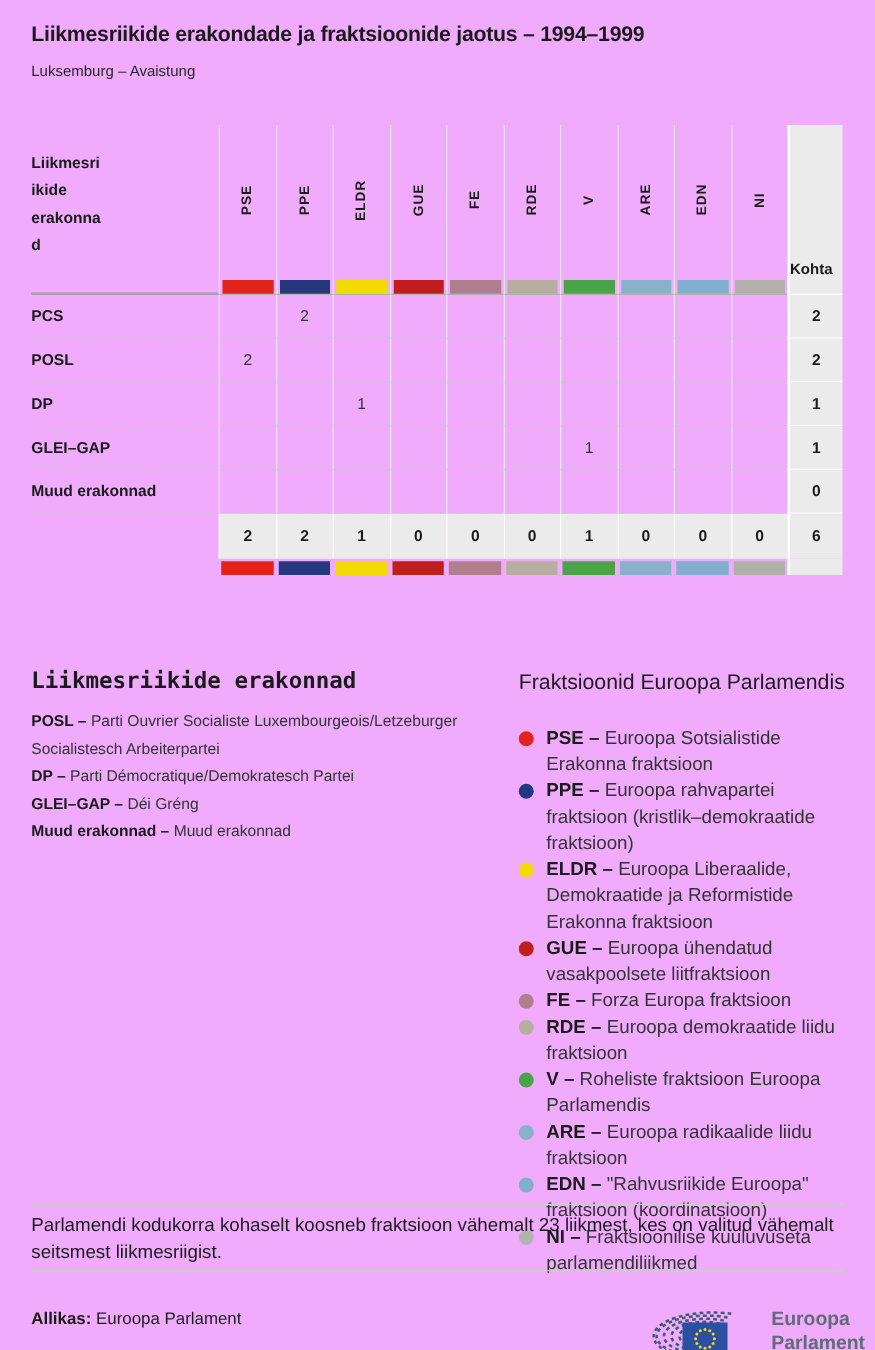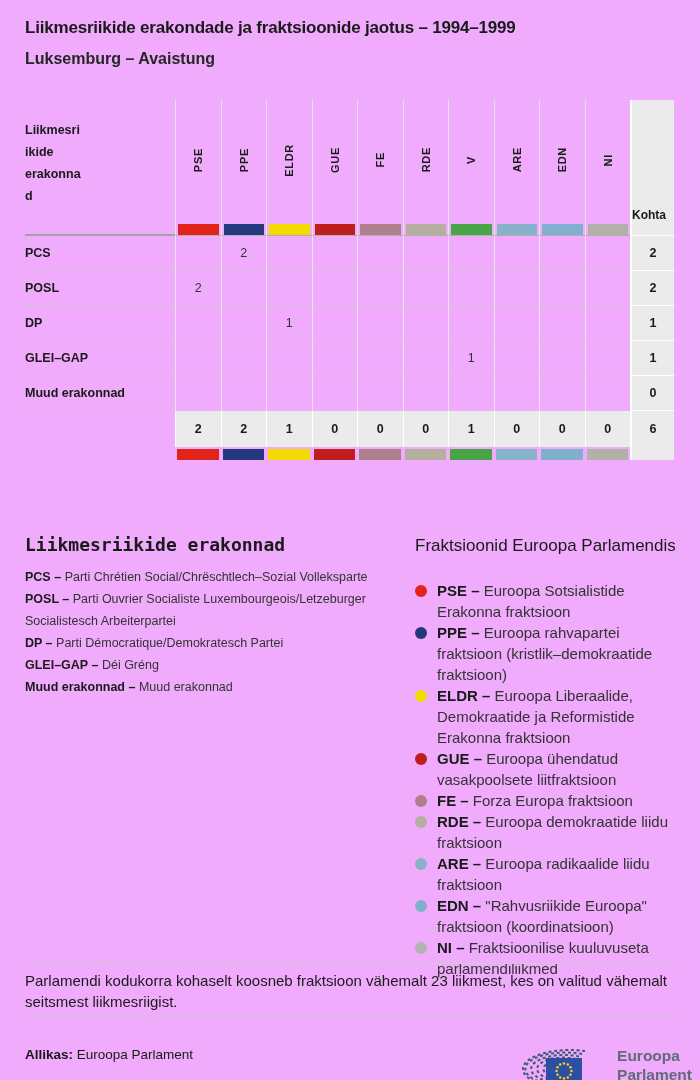--- a/index.html
+++ b/index.html
@@ -2,21 +2,21 @@
 <html><head>
 <meta charset="utf-8">
 <style>
   * { margin:0; padding:0; box-sizing:border-box; }
   html,body { background:#fff; }
   .page {
     position:relative; width:700px; height:1080px; background:#f0abfc;
     font-family:"Liberation Sans", sans-serif; color:#1a1a1a; overflow:hidden;
   }
   .title { position:absolute; left:25px; top:18px; font-size:17px; font-weight:700; letter-spacing:-0.2px; }
-  .subtitle { position:absolute; left:25px; top:50px; font-size:16px; font-weight:700; color:#262626; }
+  .subtitle { position:absolute; left:25px; top:50px; font-size:12px; font-weight:400; color:#262626; }
 
   
   .tbl { position:absolute; left:25px; top:100px; width:650px; }
   .trow { display:grid; grid-template-columns:150px repeat(10,45.5px) 44px; }
   .hdr-cell { position:relative; height:136px; border-left:1px solid #e3e3e3; border-bottom:1px solid #b0b0b0; }
   .corner { position:relative; height:136px; border-bottom:2px solid #a3a3a3; display:flex; align-items:center; }
   .corner .txt { white-space:pre-line; font-weight:700; font-size:12.5px; line-height:22px; padding-bottom:8px; }
   .vwrap { position:absolute; left:0; right:0; top:6px; height:108px; display:flex; align-items:center; justify-content:center; }
   .vwrap span { writing-mode:vertical-rl; transform:rotate(180deg); font-weight:700; font-size:11px; letter-spacing:0.7px; color:#1a1a1a; }
   .hstrip { position:absolute; left:2px; right:2px; bottom:0; height:11px; }
@@ -257,35 +257,35 @@
         </div>
       <div class="barcell">
           <div class="bar" style="background-color: rgb(177, 177, 170);"></div>
         </div>
       <div class="kohta-bar"></div>
     </div>
   </div>
 
   <div class="pl">
     <div class="pl-heading">Liikmesriikide erakonnad</div>
-    <div class="pl-item"><b>PCS –</b> <span>Parti Chrétien Social/Chrëschtlech–Sozial Volleksparte</span></div>
     <div class="pl-item"><b>POSL –</b> <span>Parti Ouvrier Socialiste Luxembourgeois/Letzeburger Socialistesch Arbeiterpartei</span></div>
     <div class="pl-item"><b>DP –</b> <span>Parti Démocratique/Demokratesch Partei</span></div>
     <div class="pl-item"><b>GLEI–GAP –</b> <span>Déi Gréng</span></div>
     <div class="pl-item"><b>Muud erakonnad –</b> <span>Muud erakonnad</span></div>
   </div>
 
   <div class="fl">
     <div class="fl-heading">Fraktsioonid Euroopa Parlamendis</div>
     <div class="fl-item"><span class="dot" style="background-color: rgb(226, 35, 26);"></span><b>PSE –</b> <span>Euroopa Sotsialistide Erakonna fraktsioon</span></div>
     <div class="fl-item"><span class="dot" style="background-color: rgb(37, 55, 125);"></span><b>PPE –</b> <span>Euroopa rahvapartei fraktsioon (kristlik–demokraatide fraktsioon)</span></div>
     <div class="fl-item"><span class="dot" style="background-color: rgb(243, 218, 0);"></span><b>ELDR –</b> <span>Euroopa Liberaalide, Demokraatide ja Reformistide Erakonna fraktsioon</span></div>
     <div class="fl-item"><span class="dot" style="background-color: rgb(192, 29, 29);"></span><b>GUE –</b> <span>Euroopa ühendatud vasakpoolsete liitfraktsioon</span></div>
     <div class="fl-item"><span class="dot" style="background-color: rgb(176, 127, 141);"></span><b>FE –</b> <span>Forza Europa fraktsioon</span></div>
     <div class="fl-item"><span class="dot" style="background-color: rgb(182, 174, 159);"></span><b>RDE –</b> <span>Euroopa demokraatide liidu fraktsioon</span></div>
+    <div class="fl-item"><span class="dot" style="background-color: rgb(73, 164, 71);"></span><b>V –</b> <span>Roheliste fraktsioon Euroopa Parlamendis</span></div>
     <div class="fl-item"><span class="dot" style="background-color: rgb(136, 177, 202);"></span><b>ARE –</b> <span>Euroopa radikaalide liidu fraktsioon</span></div>
     <div class="fl-item"><span class="dot" style="background-color: rgb(128, 176, 205);"></span><b>EDN –</b> <span>"Rahvusriikide Euroopa" fraktsioon (koordinatsioon)</span></div>
     <div class="fl-item"><span class="dot" style="background-color: rgb(179, 179, 179);"></span><b>NI –</b> <span>Fraktsioonilise kuuluvuseta parlamendiliikmed</span></div>
   </div>
 
   <div class="hr" style="top:963px"></div>
   <div class="footnote">Parlamendi kodukorra kohaselt koosneb fraktsioon vähemalt 23 liikmest, kes on valitud vähemalt seitsmest liikmesriigist.</div>
   <div class="hr" style="top:1016px"></div>
   <div class="source"><b>Allikas:</b> <span>Euroopa Parlament</span></div>
 

